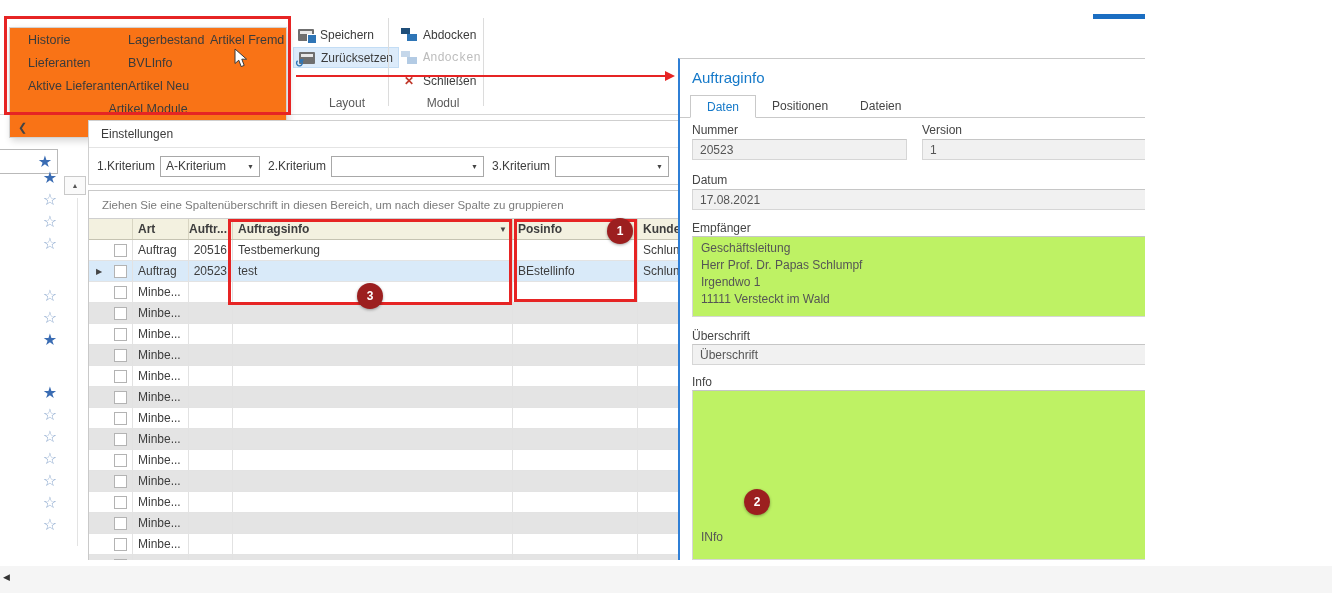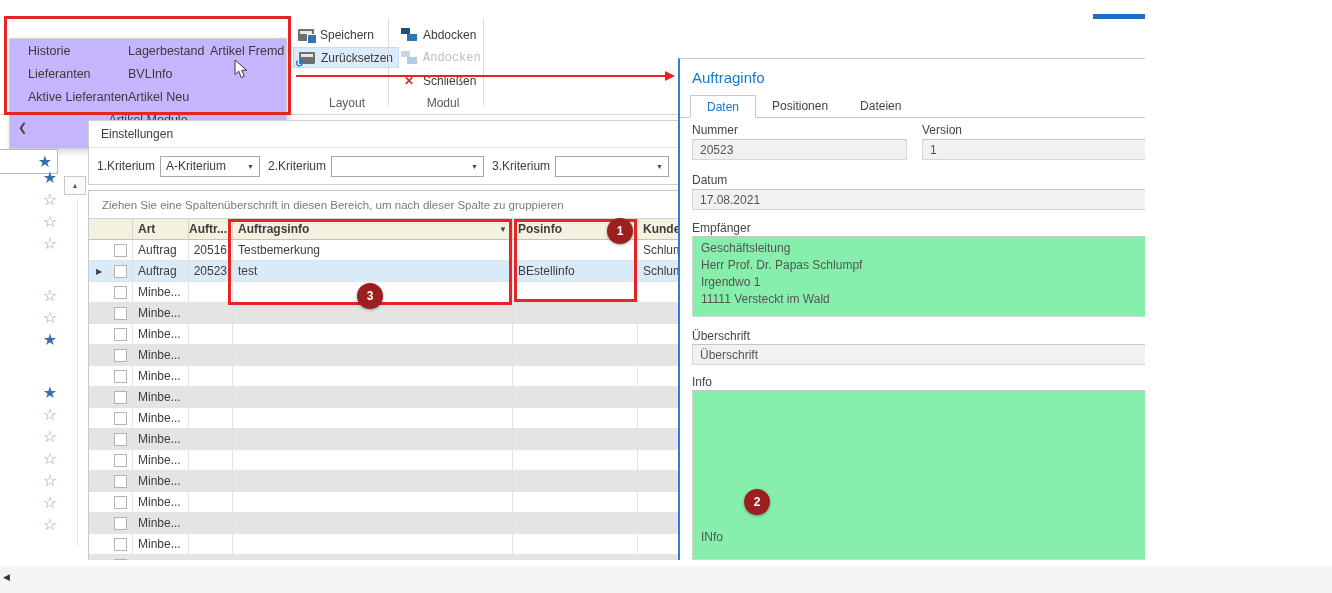--- a/index.html
+++ b/index.html
@@ -26,21 +26,21 @@
 .icon-savelayout::after { content:""; position:absolute; right:-3px; bottom:-3px; width:8px; height:8px; background:#2e75b6; border:1px solid #fff; }
 .icon-resetlayout::after { content:"↺"; position:absolute; left:-4px; bottom:-6px; color:#2e75b6; font-size:11px; font-weight:bold; background:transparent; }
 .icon-undock, .icon-dock { width:16px; height:13px; position:relative; flex:none; }
 .icon-undock::before { content:""; position:absolute; left:0; top:0; width:9px; height:6px; background:#1f4e79; }
 .icon-undock::after { content:""; position:absolute; right:0; bottom:0; width:10px; height:7px; background:#2e75b6; }
 .icon-dock::before { content:""; position:absolute; left:0; top:0; width:9px; height:6px; background:#c5d7ea; }
 .icon-dock::after { content:""; position:absolute; right:0; bottom:0; width:10px; height:7px; background:#b3cbe4; }
 .icon-closex { color:#c0392b; font-weight:bold; font-size:12px; width:16px; text-align:center; flex:none; }
 
 
-#popup { position:absolute; left:9px; top:38px; width:278px; height:111px; background:#c4b5fd;
+#popup { position:absolute; left:9px; top:27px; width:278px; height:111px; background:#f97316;
   border:1px solid #d2d2d2; box-shadow:2px 3px 7px rgba(0,0,0,.16); }
 .popup-item { position:absolute; white-space:nowrap; color:#3b3b3b; font-size:12.5px; cursor:default; }
 #pm-0 { left:18px; top:5px; }   #pm-1 { left:118px; top:5px; }  #pm-2 { left:200px; top:5px; }
 #pm-3 { left:18px; top:28px; }  #pm-4 { left:118px; top:28px; }
 #pm-5 { left:18px; top:51px; }  #pm-6 { left:118px; top:51px; }
 #pm-7 { left:0; top:74px; width:100%; text-align:center; }
 #cursor { position:absolute; left:224px; top:20px; }
 
 
 .annot-box { position:absolute; border:3px solid #e62424; pointer-events:none; }
@@ -107,21 +107,21 @@
 
 
 #panel { position:absolute; left:678px; top:58px; width:467px; height:502px; background:#fff;
   border-left:2px solid #2f7fd6; border-top:1px solid #c9c9c9; overflow:hidden; }
 .panel-title { position:absolute; left:12px; top:10px; font-size:15px; color:#1579c9; }
 .tabs { position:absolute; left:0; top:36px; width:100%; height:23px; border-bottom:1px solid #c9c9c9; display:flex; padding-left:10px; }
 .tab { padding:0 16px; display:flex; align-items:center; color:#444; cursor:default; }
 .tab.active { border:1px solid #c9c9c9; border-bottom:1px solid #fff; color:#1579c9; background:#fff; margin-bottom:-1px; }
 .flabel { position:absolute; color:#454545; }
 .finput { position:absolute; height:21px; background:#f1f1f1; border:1px solid #d6d6d6; border-top-color:#c6c6c6; display:flex; align-items:center; padding:0 7px; color:#555; }
-.farea { position:absolute; background:#86efac; border:1px solid #d6d6d6; border-top-color:#c6c6c6; color:#555; padding:3px 8px; line-height:17px; white-space:pre-line; overflow:hidden; }
+.farea { position:absolute; background:#bef264; border:1px solid #d6d6d6; border-top-color:#c6c6c6; color:#555; padding:3px 8px; line-height:17px; white-space:pre-line; overflow:hidden; }
 #lbl-nummer { left:12px; top:64px; }   #inp-nummer { left:12px; top:80px; width:215px; }
 #lbl-version { left:242px; top:64px; } #inp-version { left:242px; top:80px; width:225px; }
 #lbl-datum { left:12px; top:114px; }   #inp-datum { left:12px; top:130px; width:455px; }
 #lbl-empf { left:12px; top:162px; }    #area-empf { left:12px; top:177px; width:455px; height:81px; }
 #lbl-ueber { left:12px; top:270px; }   #inp-ueber { left:12px; top:285px; width:455px; }
 #lbl-info { left:12px; top:316px; }    #area-info { left:12px; top:331px; width:455px; height:170px; }
 #area-info .info-text { display:block; margin-top:118px; }
 </style>
 </head>
 <body>

